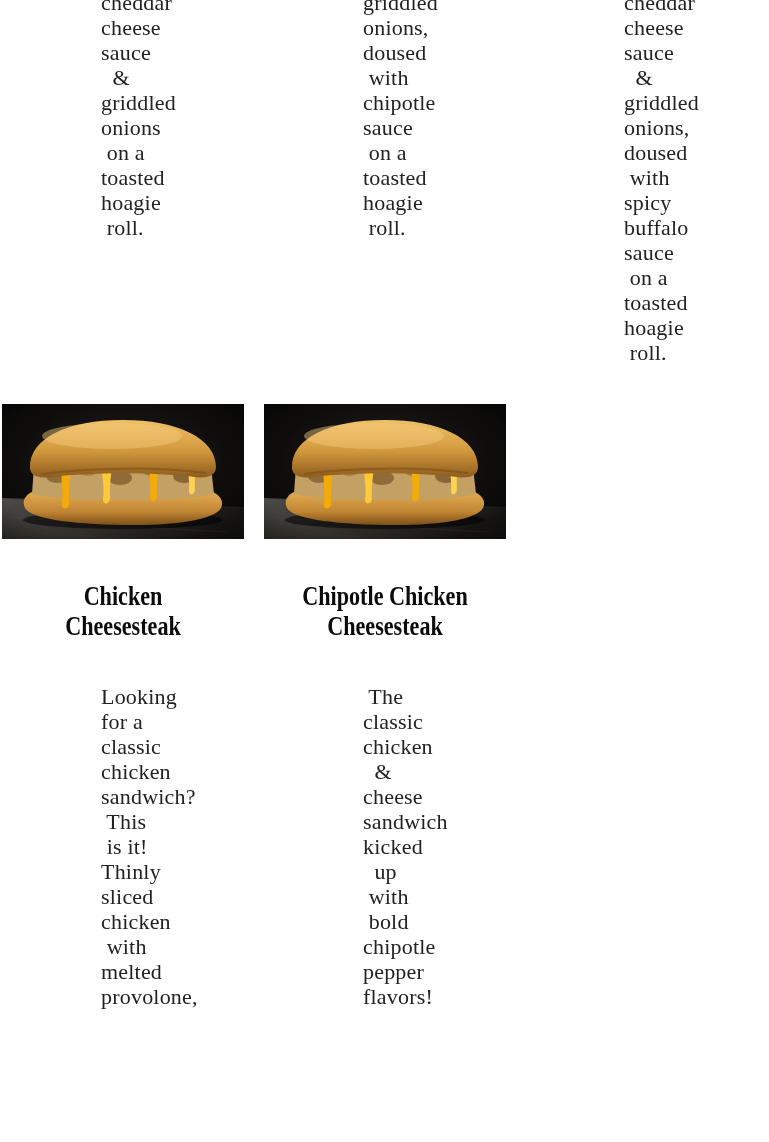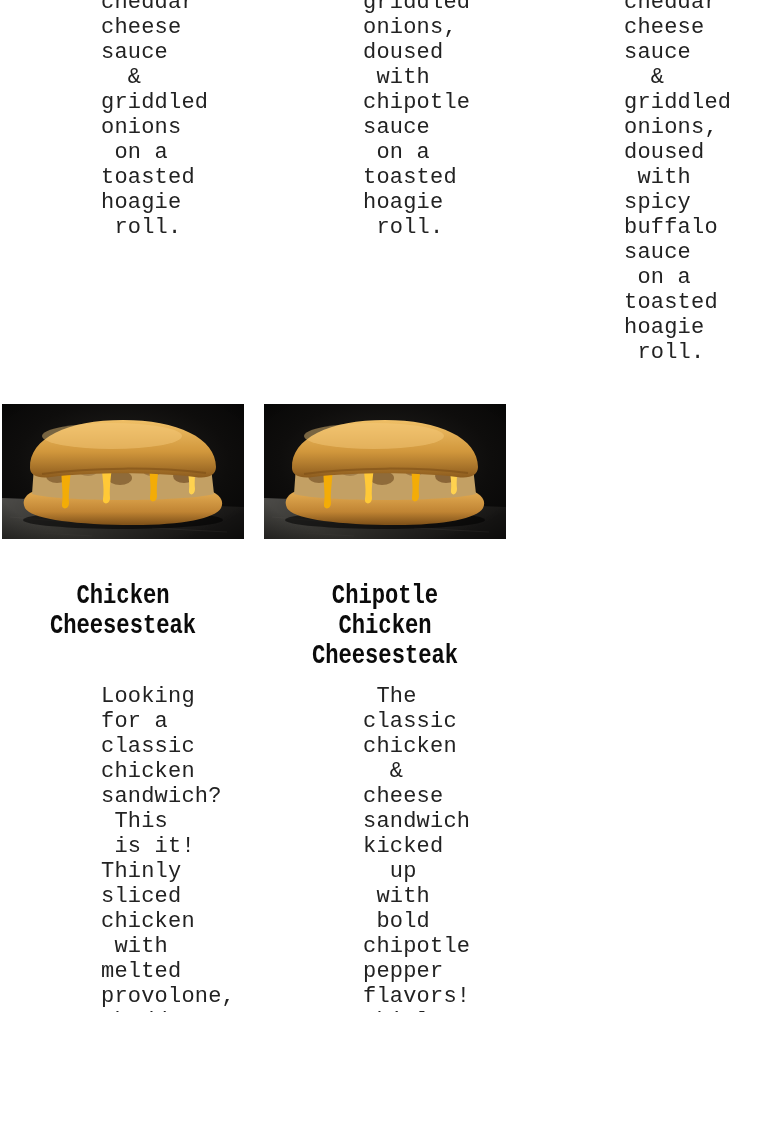--- a/index.html
+++ b/index.html
@@ -2,21 +2,21 @@
 <html><head>
 <meta charset="utf-8">
 <style>
   html, body { margin: 0; padding: 0; background: #ffffff; }
   .page {
     position: relative;
     width: 769px;
     height: 1012px;
     background: #ffffff;
     overflow: hidden;
-    font-family: Liberation Mono, monospace;
+    font-family: Liberation Serif, serif;
   }
   
   .desc {
     position: absolute;
     white-space: pre;
     font-size: 22px;
     line-height: 25px;
     letter-spacing: 0.2px;
     color: #222222;
   }

